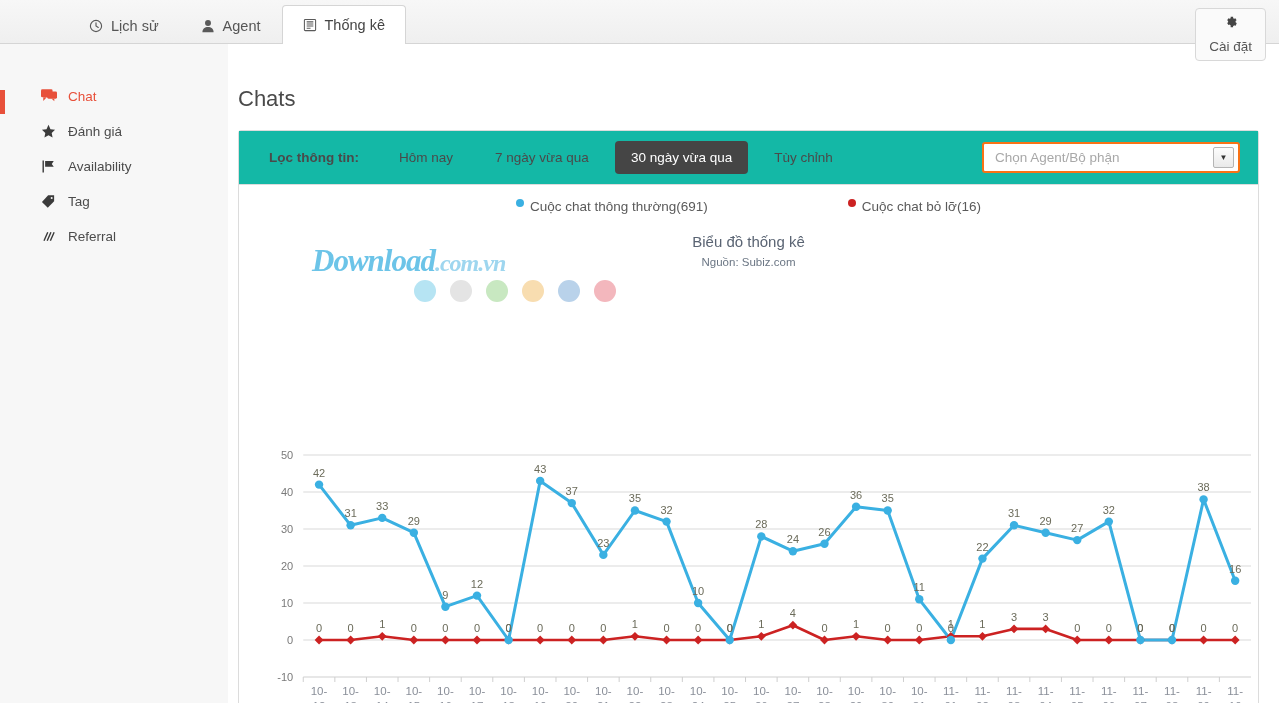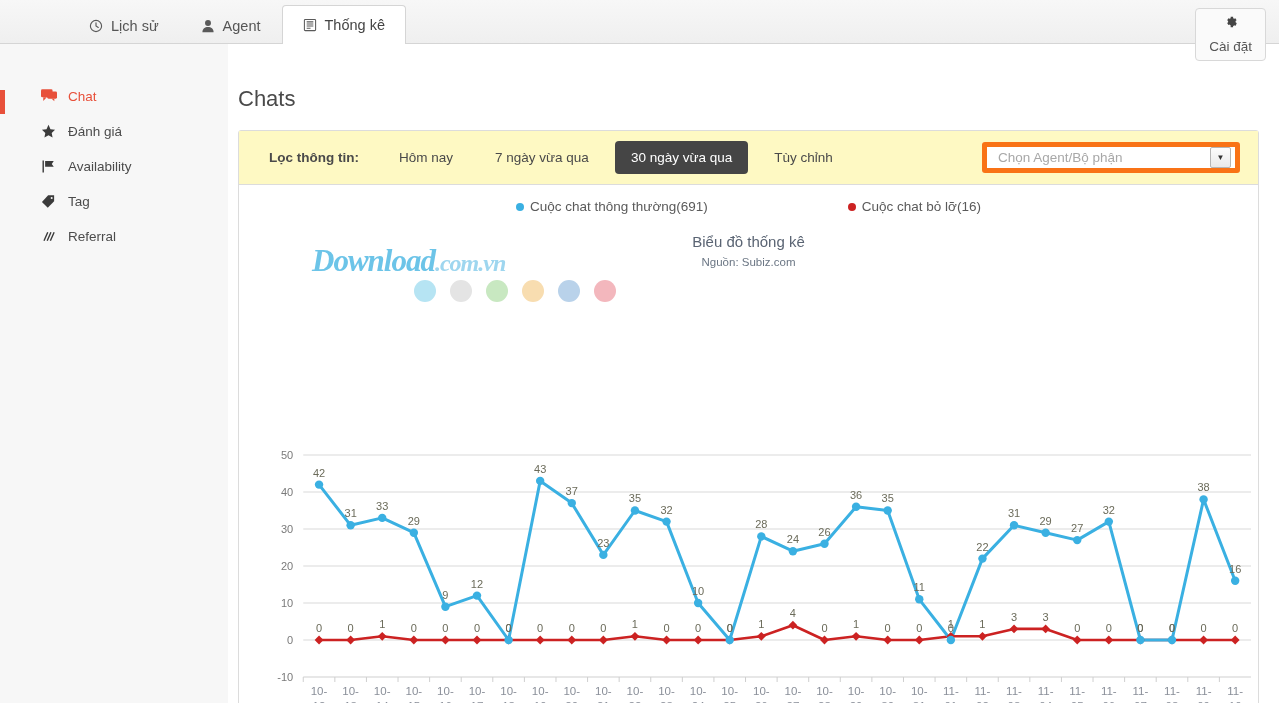--- a/index.html
+++ b/index.html
@@ -103,42 +103,42 @@
   }
   .panel {
     background: #fff;
     border: 1px solid #dcdcdc;
     border-radius: 3px;
     height: 578px;
     position: relative;
   }
   .filterbar {
     height: 54px;
-    background: #fef9c3;
+    background: #14b8a6;
     border-bottom: 1px solid #dcdcdc;
     display: flex;
     align-items: center;
     padding: 0 18px 0 30px;
     justify-content: center;
   }
   .filter-label { font-size: 13.5px; color: #4a4a4a; font-weight: bold; margin-right: 24px; }
   .filter-opt {
     font-size: 13.5px;
     color: #4a4a4a;
     padding: 9px 16px;
     border-radius: 4px;
     cursor: pointer;
     margin-right: 10px;
   }
   .filter-opt.active { background: #454545; color: #fff; }
   .agent-select {
     margin-left: auto;
     width: 258px;
     height: 31px;
-    border: 5px solid #f97316;
+    border: 2px solid #f97316;
     border-radius: 3px;
     background: #fff;
     display: flex; align-items: center;
     padding: 0 4px 0 11px;
     font-size: 13.5px;
     color: #a8a8a8;
     cursor: pointer;
   }
   .agent-select .caret-box {
     margin-left: auto;
@@ -152,21 +152,21 @@
 
   
   .chart-area { position: relative; height: 523px; }
   .top-legend {
     position: absolute;
     top: 14px; left: 0; right: 0;
     display: flex; justify-content: center; gap: 140px;
     font-size: 13.5px;
     color: #5a5a5a;
   }
-  .top-legend .lg { display: flex; align-items: center; gap: 6px; cursor: pointer; }
+  .top-legend .lg { display: flex; gap: 6px; cursor: pointer; }
   .dot { width: 8px; height: 8px; border-radius: 50%; display: inline-block; }
   .chart-title {
     position: absolute; top: 48px; left: 0; right: 0;
     text-align: center;
     font-size: 15px; color: #5a6473;
   }
   .chart-sub {
     position: absolute; top: 71px; left: 0; right: 0;
     text-align: center;
     font-size: 11.5px; color: #6b7684;

